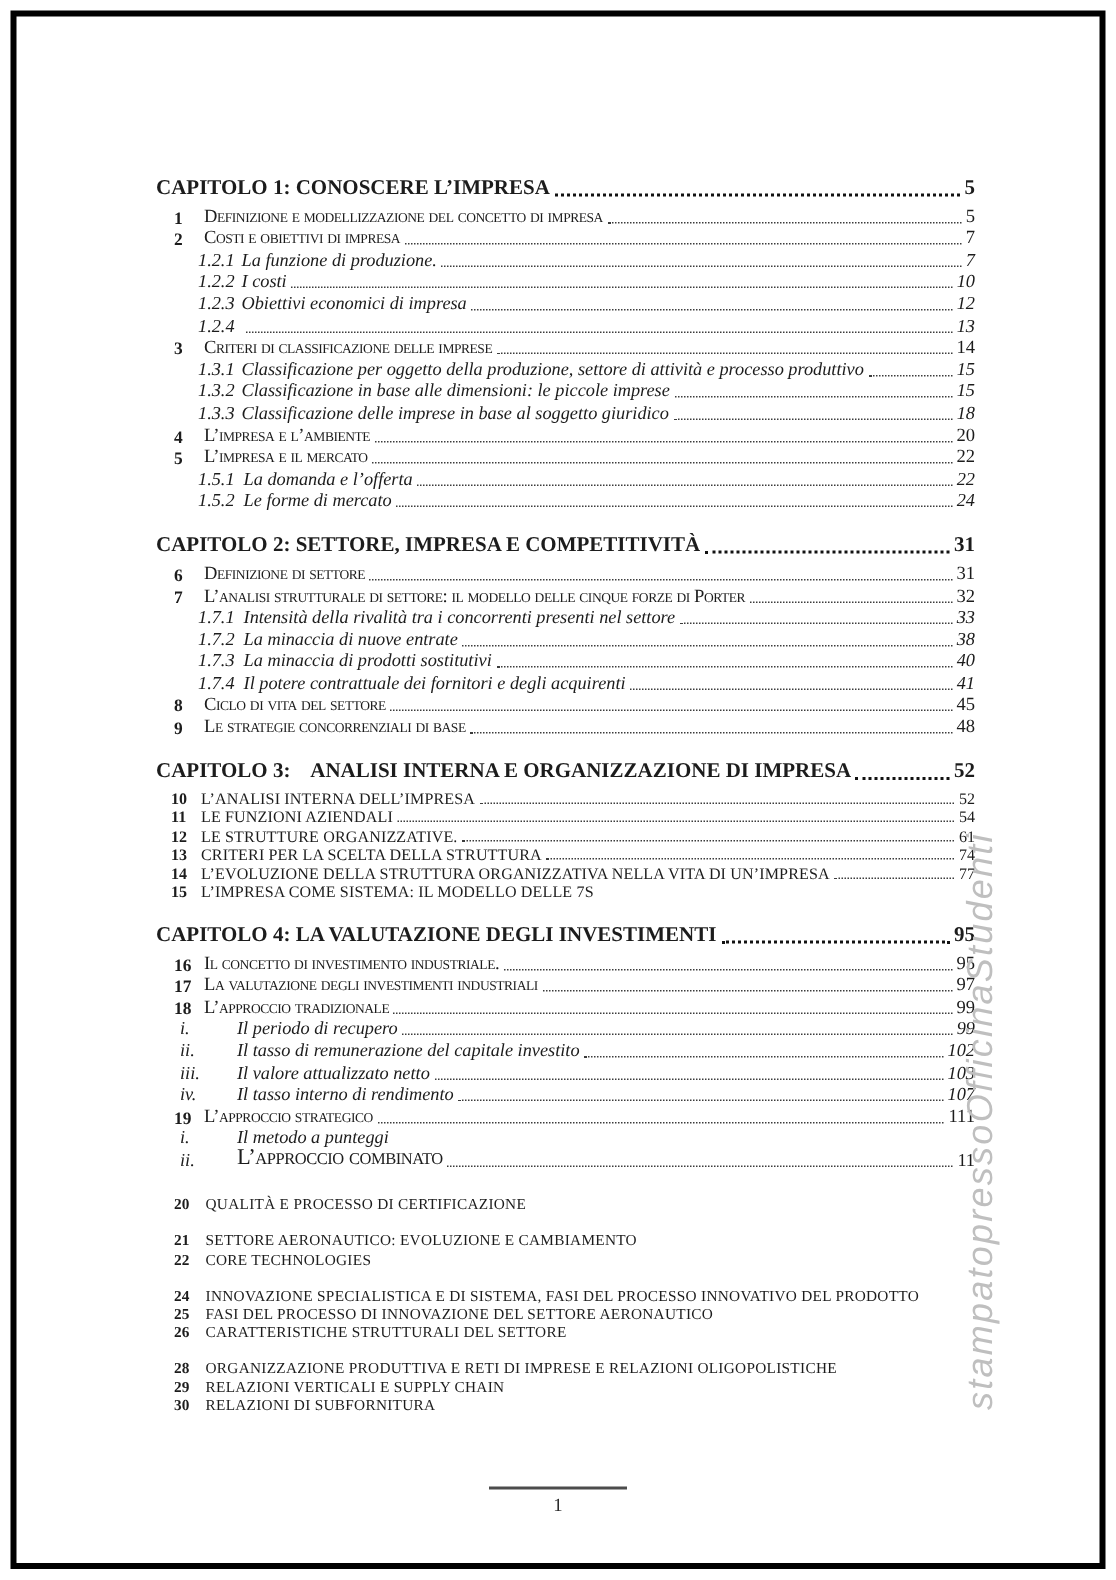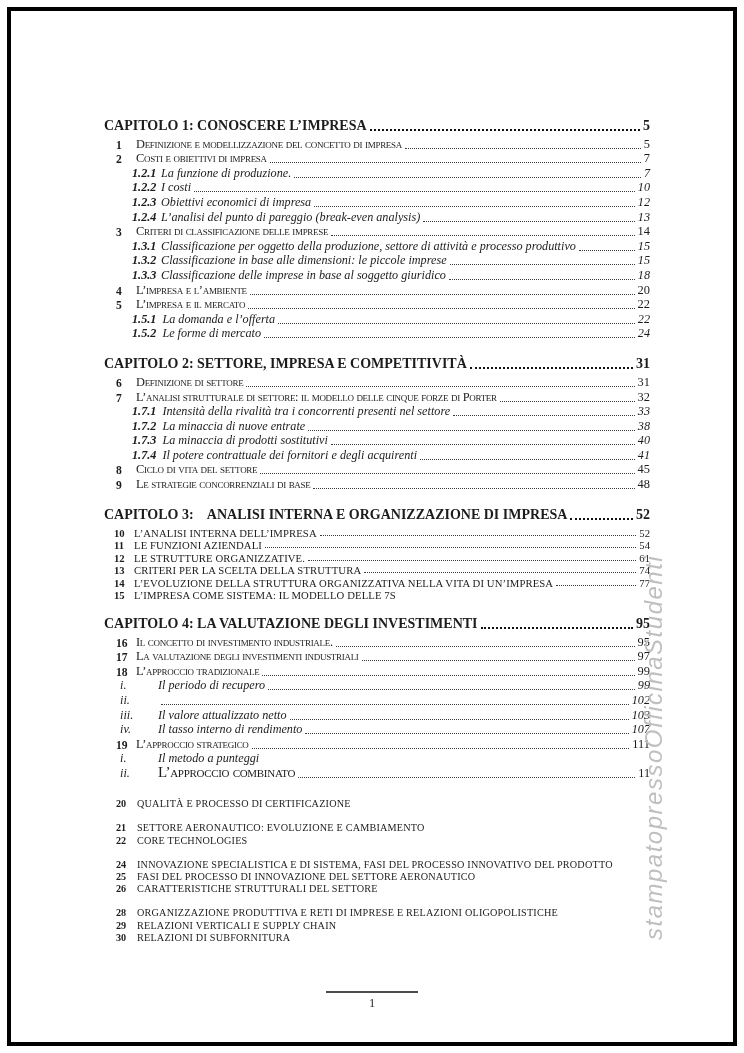--- a/index.html
+++ b/index.html
@@ -26,21 +26,21 @@
   .sc .num{margin-left:12px;width:20px;font-size:11.6px;}
   .sc .txt{font-variant:small-caps;letter-spacing:-0.3px;}
 
   
   .caps{font-size:10.7px;height:12.5px;}
   .caps .num{margin-left:10px;width:20px;font-size:10.7px;}
   .caps .txt{letter-spacing:0.1px;}
 
   
   .it{font-style:italic;font-size:12.2px;height:14.6px;}
-  .it .num{font-weight:bold;}
+  .it .num{font-weight:normal;}
   .it .pg{font-style:italic;}
   .tab .num{margin-left:28px;width:29px;}
   .tight .num{margin-left:28px;margin-right:6px;text-align:right;}
 
   
   .roman{font-style:italic;font-size:12.2px;height:14.6px;}
   .roman .num{font-weight:normal;margin-left:16px;width:38px;}
   .roman .pg{font-style:italic;}
   .rsc .txt{font-style:normal;font-variant:small-caps;font-size:15px;letter-spacing:-0.3px;}
   .rsc .pg{font-style:normal;}
@@ -100,21 +100,20 @@
         <span class="pg">10</span>
       </div>
       <div class="row it tab">
         <span class="num">1.2.3</span>
         <span class="txt">Obiettivi economici di impresa</span>
         <span class="dots"></span>
         <span class="pg">12</span>
       </div>
       <div class="row it tab">
         <span class="num">1.2.4</span>
-        <span class="txt">L’analisi del punto di pareggio (break-even analysis)</span>
         <span class="dots"></span>
         <span class="pg">13</span>
       </div>
       <div class="row sc">
         <span class="num">3</span>
         <span class="txt">Criteri di classificazione delle imprese</span>
         <span class="dots"></span>
         <span class="pg">14</span>
       </div>
       <div class="row it tab">
@@ -275,20 +274,21 @@
         <span class="pg">99</span>
       </div>
       <div class="row roman">
         <span class="num">i.</span>
         <span class="txt">Il periodo di recupero</span>
         <span class="dots"></span>
         <span class="pg">99</span>
       </div>
       <div class="row roman">
         <span class="num">ii.</span>
+        <span class="txt">Il tasso di remunerazione del capitale investito</span>
         <span class="dots"></span>
         <span class="pg">102</span>
       </div>
       <div class="row roman">
         <span class="num">iii.</span>
         <span class="txt">Il valore attualizzato netto</span>
         <span class="dots"></span>
         <span class="pg">103</span>
       </div>
       <div class="row roman">

